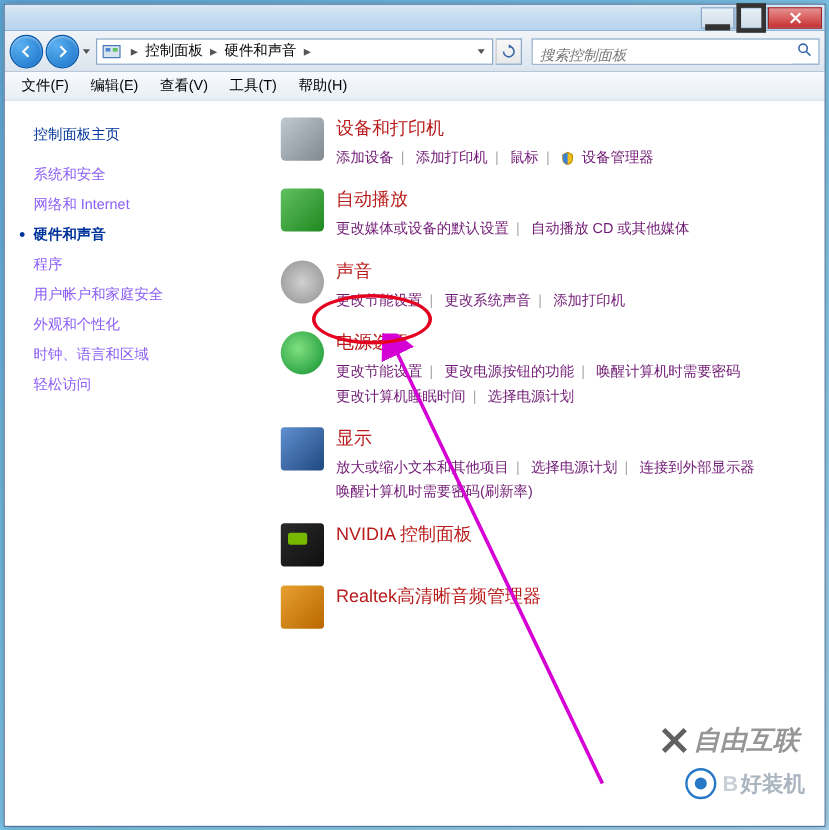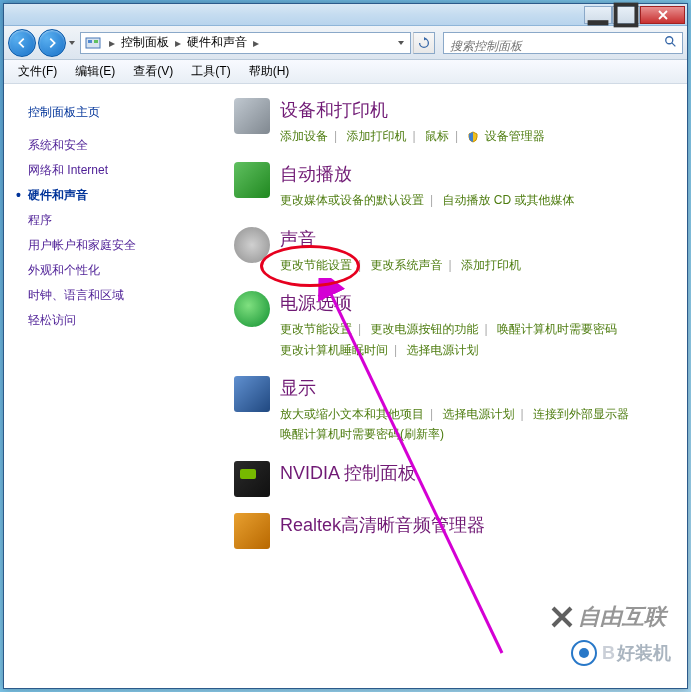--- a/index.html
+++ b/index.html
@@ -32,31 +32,31 @@
 .search-icon svg { width: 14px; height: 14px; fill: #3868a8; }
 
 .menubar { height: 24px; background: linear-gradient(180deg, #f8faff 0%, #e8eef5 100%); border-bottom: 1px solid #d0dae5; display: flex; align-items: center; padding: 0 6px; gap: 2px; font-size: 12px; }
 .menu-item { padding: 2px 8px; cursor: pointer; }
 
 .content-area { display: flex; height: calc(100% - 80px); }
 
 .sidebar { width: 210px; padding: 20px 10px 10px 24px; background: #fff; }
 .sidebar-title { font-size: 12px; color: #003399; margin-bottom: 12px; }
 .sidebar-list { list-style: none; }
-.sidebar-item { font-size: 12px; color: #4c1d95; padding: 4px 0; cursor: pointer; }
+.sidebar-item { font-size: 12px; color: #8b5cf6; padding: 4px 0; cursor: pointer; }
 .sidebar-item.active { font-weight: bold; color: #003399; position: relative; }
 .sidebar-item.active::before { content: "•"; position: absolute; left: -12px; color: #003399; font-size: 14px; }
 
 .main-panel { flex: 1; padding: 14px 20px; background: #fff; overflow-y: auto; }
 .category { display: flex; margin-bottom: 16px; }
 .cat-icon { width: 36px; height: 36px; margin-right: 10px; flex-shrink: 0; }
 .cat-body { flex: 1; }
-.cat-title { font-size: 18px; color: #701a75; margin-bottom: 4px; cursor: pointer; }
+.cat-title { font-size: 15px; color: #b91c1c; margin-bottom: 4px; cursor: pointer; }
 .cat-links { font-size: 12px; color: #1a6e9e; line-height: 1.7; }
-.cat-link { color: #4d7c0f; cursor: pointer; }
+.cat-link { color: #701a75; cursor: pointer; }
 .cat-link-sep { color: #aaa; padding: 0 6px; }
 .shield { width: 12px; height: 12px; vertical-align: middle; margin-right: 2px; }
 
 .annotation-circle { position: absolute; top: 245px; left: 260px; width: 100px; height: 42px; border: 3px solid #e6001f; border-radius: 50%; pointer-events: none; z-index: 100; }
 .annotation-arrow { position: absolute; top: 278px; left: 317px; width: 200px; height: 380px; pointer-events: none; z-index: 99; }
 
 .watermark1 { position: absolute; right: 25px; bottom: 60px; font-size: 22px; font-weight: bold; color: rgba(80,80,80,0.6); font-style: italic; z-index: 50; display: flex; align-items: center; }
 .watermark1 svg { width: 26px; height: 26px; margin-right: 3px; }
 .watermark2 { position: absolute; right: 20px; bottom: 25px; font-size: 18px; font-weight: bold; color: rgba(100,120,140,0.55); z-index: 50; display: flex; align-items: center; white-space: nowrap; }
 .watermark2 .wm-icon { width: 28px; height: 28px; margin-right: 4px; }

